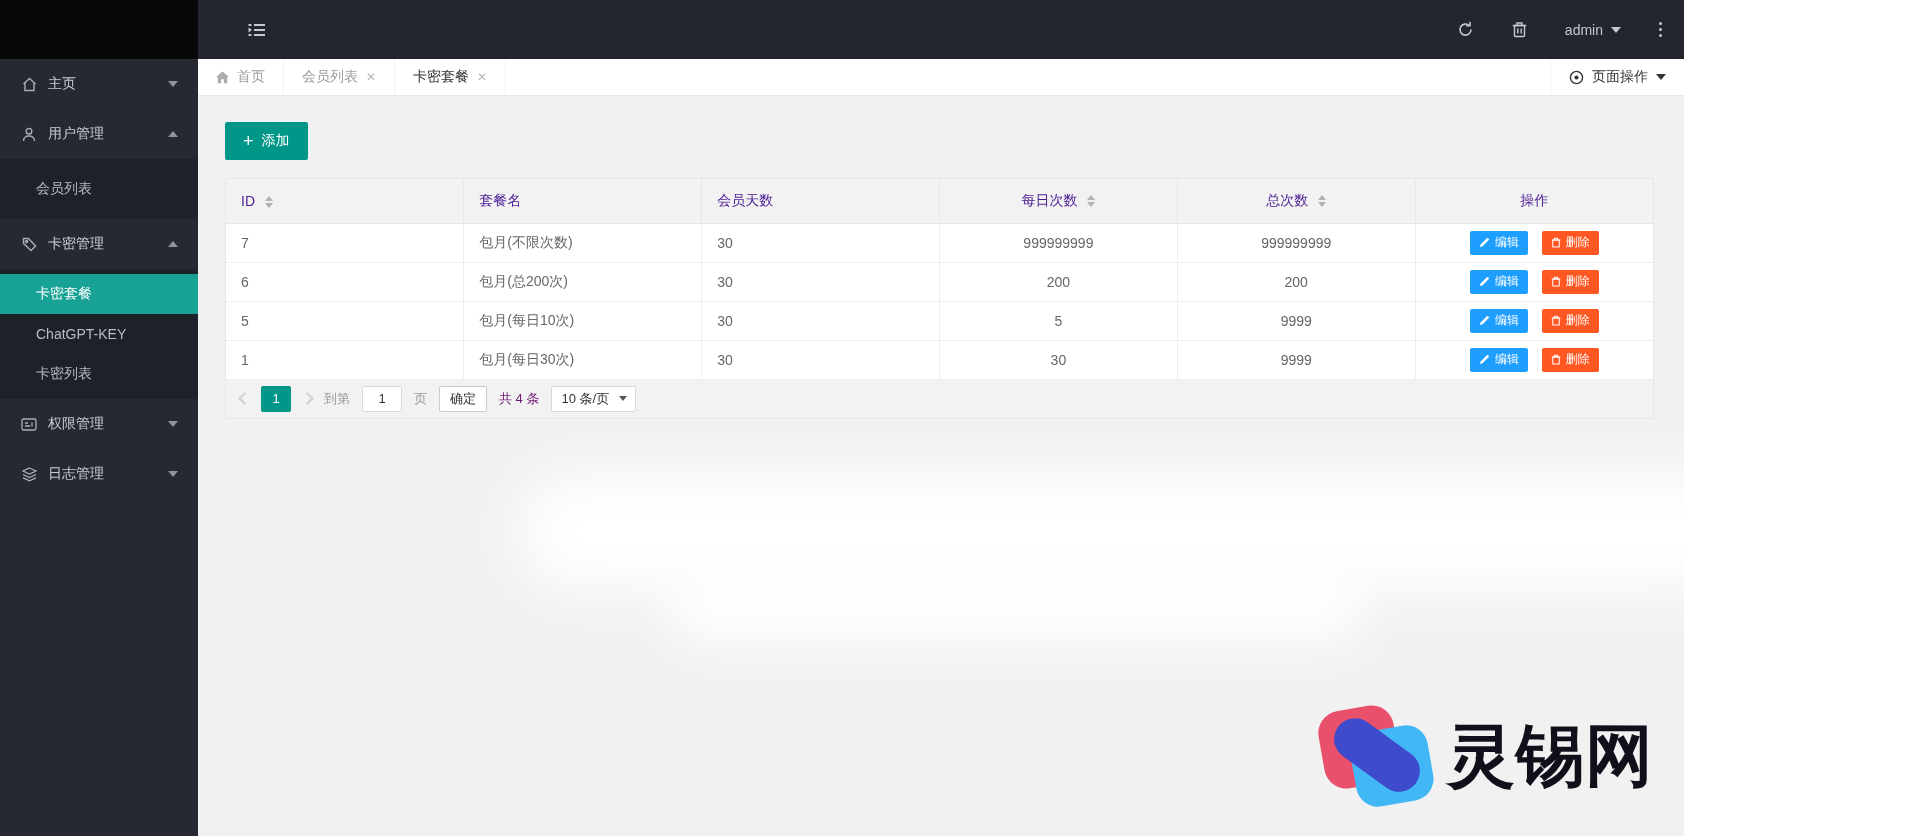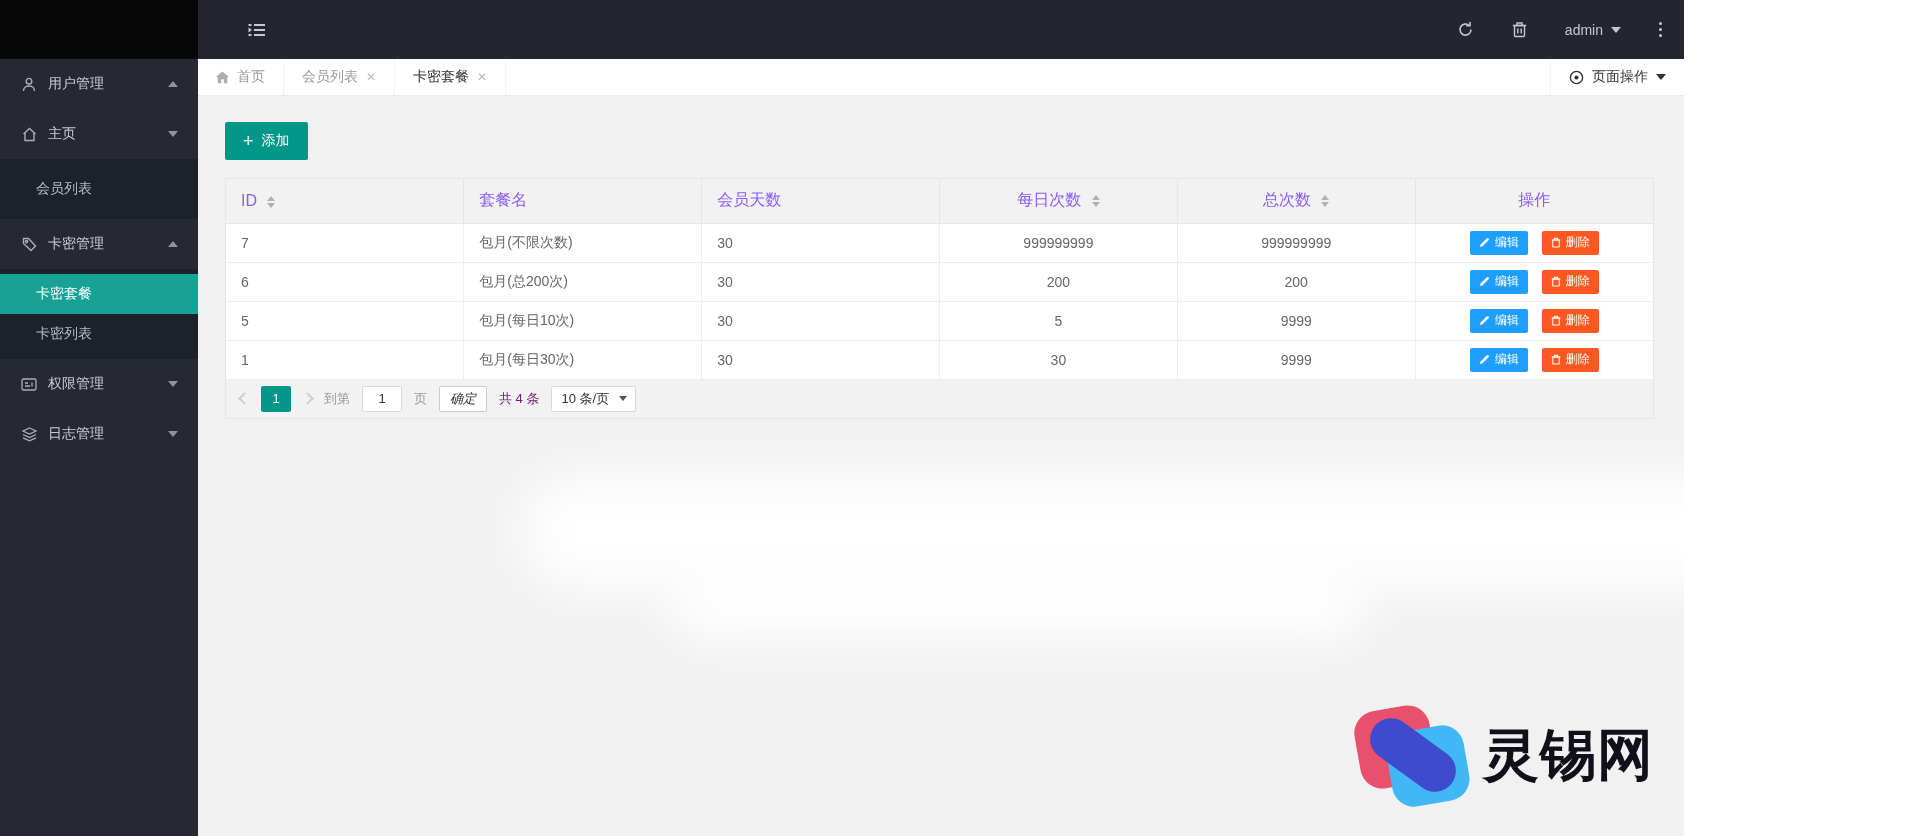--- a/index.html
+++ b/index.html
@@ -44,21 +44,21 @@
 
   .content { flex:1; background:#F1F1F1; padding:26px 30px 0 27px; position:relative; overflow:hidden; }
 
   .btn-add { display:inline-flex; align-items:center; gap:8px; height:38px; padding:0 18px;
              background:#009688; color:#fff; border:none; border-radius:2px; font-size:14px; cursor:pointer; }
   .btn-add .plus { font-size:18px; line-height:1; }
 
   
   .table-wrap { margin-top:18px; border:1px solid #E6E6E6; background:#fff; }
   table { width:100%; border-collapse:collapse; table-layout:fixed; }
-  th { height:44px; background:#F2F2F2; font-weight:normal; color:#8b5cf6; font-size:16px;
+  th { height:44px; background:#F2F2F2; font-weight:normal; color:#4c1d95; font-size:14px;
        border-bottom:1px solid #E6E6E6; border-right:1px solid #E6E6E6; padding:0 15px; text-align:left; }
   th:last-child { border-right:none; }
   th.center, td.center { text-align:center; }
   td { height:39px; color:#666; font-size:14px; padding:0 15px; border-bottom:1px solid #EEE; border-right:1px solid #EEE; background:#fff; }
   td:last-child { border-right:none; }
   .sort { display:inline-flex; flex-direction:column; gap:2px; margin-left:6px; vertical-align:middle; }
   .sort i { width:0; height:0; border-left:4px solid transparent; border-right:4px solid transparent; }
   .sort .asc { border-bottom:5px solid #B2B2B2; }
   .sort .desc { border-top:5px solid #B2B2B2; }
   .row-btn { display:inline-flex; align-items:center; gap:5px; height:24px; padding:0 9px; border:none;
@@ -66,34 +66,34 @@
   .row-btn.edit { background:#1E9FFF; }
   .row-btn.del { background:#FF5722; }
 
   
   .pager { height:38px; background:#F2F2F2; display:flex; align-items:center; gap:12px; padding:0 14px; color:#666; font-size:13px; }
   .pg-chev { width:9px; height:9px; border-left:2px solid #CFCFCF; border-bottom:2px solid #CFCFCF; cursor:pointer; }
   .pg-chev.prev { transform:rotate(45deg); }
   .pg-chev.next { transform:rotate(225deg); }
   .pg-cur { min-width:30px; height:26px; background:#009688; color:#fff; display:flex; align-items:center; justify-content:center; border-radius:2px; cursor:pointer; }
   .pg-input { width:40px; height:26px; text-align:center; border:1px solid #D9D9D9; border-radius:2px; color:#333; font-size:13px; background:#fff; }
-  .pg-confirm { height:26px; padding:0 10px; background:#fff; border:1px solid #CCC; border-radius:2px; color:#333; font-size:13px; cursor:pointer;font-style:italic; }
+  .pg-confirm { height:26px; padding:0 10px; background:#fff; border:1px solid #CCC; border-radius:2px; color:#333; font-size:13px; cursor:pointer; }
   .pg-select { position:relative; height:26px; background:#fff; border:1px solid #D9D9D9; border-radius:2px;
                display:flex; align-items:center; padding:0 26px 0 9px; cursor:pointer; color:#333;text-align:center; }
   .pg-select .caret { position:absolute; right:8px; width:0; height:0; border-left:4px solid transparent; border-right:4px solid transparent; border-top:5px solid #555; }
 
   
   .cloud1 { position:absolute; left:320px; top:378px; width:1250px; height:115px; background:#fff; border-radius:60px; filter:blur(28px); }
   .cloud2 { position:absolute; left:470px; top:475px; width:700px; height:70px; background:#fff; border-radius:40px; filter:blur(26px); }
   .watermark { position:absolute; right:30px; bottom:30px; display:flex; align-items:center; gap:14px; }
   .wm-mark { position:relative; width:112px; height:102px; }
   .wm-pink { position:absolute; left:0; top:4px; width:76px; height:78px; border-radius:22px; background:#E8506B; transform:rotate(-10deg); }
   .wm-blue { position:absolute; left:32px; top:24px; width:78px; height:76px; border-radius:22px; background:#41B7F6; transform:rotate(-10deg); }
   .wm-capsule { position:absolute; left:8px; top:30px; width:96px; height:42px; border-radius:22px; background:#3D4BCC; transform:rotate(36deg); }
-  .wm-text { font-size:56px; font-weight:800; color:#10101A; letter-spacing:1px; line-height:1; }
+  .wm-text { font-size:68px; font-weight:800; color:#10101A; letter-spacing:1px; line-height:1; }
 </style>
 </head>
 <body>
 
 <div class="app">
 
   <div class="logo-strip"></div>
 
   <div class="topbar">
     <span class="collapse-btn">
@@ -127,57 +127,60 @@
           <i></i>
           <i></i>
           <i></i>
         </span>
     </div>
   </div>
 
   <div class="sidebar">
     <div class="side-item">
       <span class="si-icon">
+        <svg width="15" height="15" viewBox="0 0 15 15" fill="none" stroke-width="1.4">
+            <path d="M1.5 7 L7.5 1.5 L13.5 7 M3 6 v7.5 h9 V6"></path>
+          </svg>
+      </span>
+      <span>主页</span>
+      <span class="side-caret down"></span>
+    </div>
+
+    <div class="side-item">
+      <span class="si-icon">
         <svg width="14" height="15" viewBox="0 0 14 15" fill="none" stroke-width="1.4">
             <circle cx="7" cy="4.2" r="2.8"></circle>
             <path d="M1.5 14 c0-3.2 2.5-5 5.5-5 s5.5 1.8 5.5 5"></path>
           </svg>
       </span>
       <span>用户管理</span>
       <span class="side-caret up"></span>
     </div>
-
-    <div class="side-item">
-      <span class="si-icon">
-        <svg width="15" height="15" viewBox="0 0 15 15" fill="none" stroke-width="1.4">
-            <path d="M1.5 7 L7.5 1.5 L13.5 7 M3 6 v7.5 h9 V6"></path>
-          </svg>
-      </span>
-      <span>主页</span>
-      <span class="side-caret down"></span>
-    </div>
     <div class="submenu">
       <div class="sub-item tall">
         <span>会员列表</span>
       </div>
     </div>
 
     <div class="side-item">
       <span class="si-icon">
         <svg width="15" height="15" viewBox="0 0 15 15" fill="none" stroke-width="1.4">
             <path d="M1.5 6.5 V1.5 h5 L13.5 9 L9 13.5 Z"></path>
             <circle cx="4.6" cy="4.6" r="1.1"></circle>
           </svg>
       </span>
       <span>卡密管理</span>
       <span class="side-caret up"></span>
     </div>
     <div class="submenu">
       <div class="sub-item active">
         <span>卡密套餐</span>
+      </div>
+      <div class="sub-item">
+        <span>ChatGPT-KEY</span>
       </div>
       <div class="sub-item">
         <span>卡密列表</span>
       </div>
     </div>
 
     <div class="side-item">
       <span class="si-icon">
         <svg width="16" height="13" viewBox="0 0 16 13" fill="none" stroke-width="1.3">
             <rect x="1" y="1" width="14" height="11" rx="1.5"></rect>

